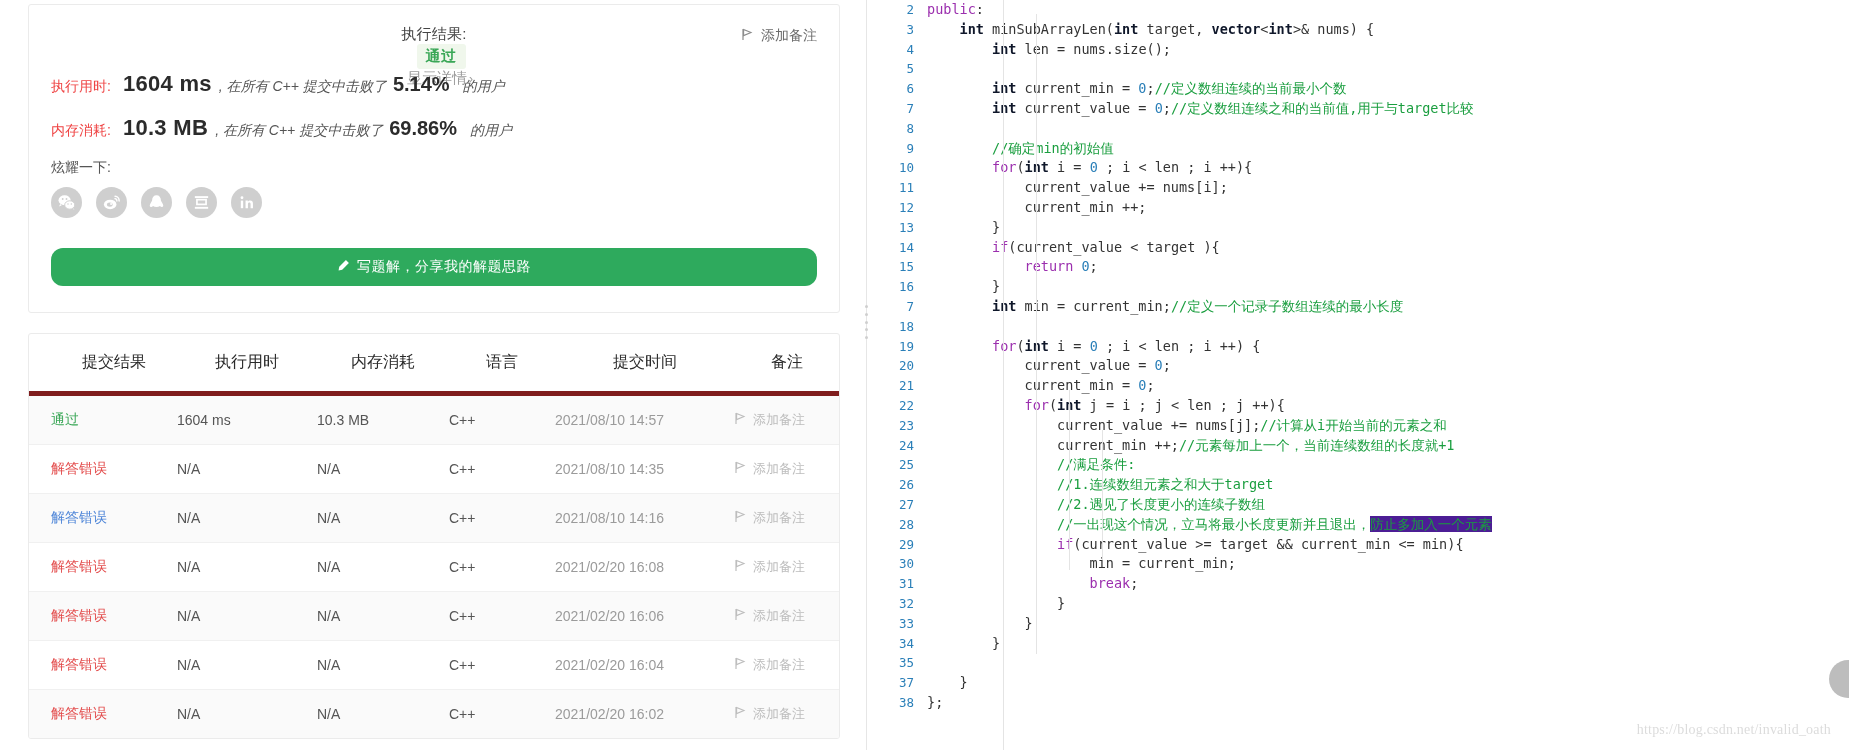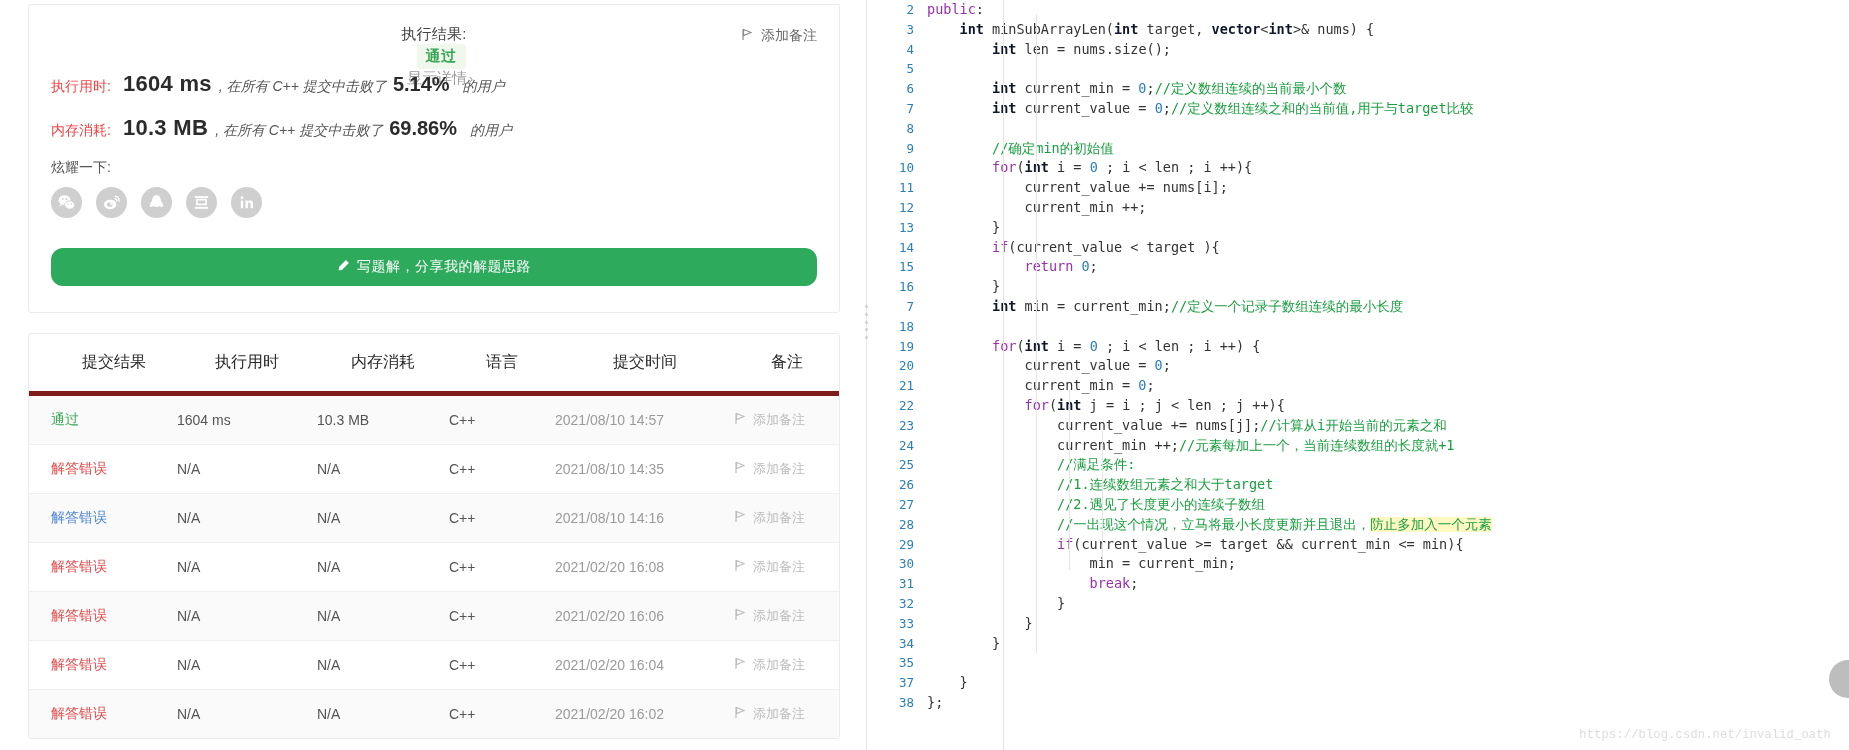--- a/index.html
+++ b/index.html
@@ -204,33 +204,33 @@
     flex: 0 0 59px;
     font-size: 12.5px;
     user-select: none;
   }
   .ctext { white-space: pre; }
   .kw      { color: #9b2fae; }
   .type    { color: #0f172a; font-weight: bold; }
   .num     { color: #2a7fb8; }
   .cmt     { color: #1a9e3f; }
   .plain   { color: #333333; }
-  .sel     { background: #fef9c3; font-family: Liberation Serif, serif; }
+  .sel     { background: #4c1d95; }
   .indent-guide {
     position: absolute;
     width: 1px;
     background: #e4e4e4;
     top: 0;
   }
   .watermark {
     position: absolute;
-    right: 18px; bottom: 4px;
+    right: 18px; bottom: 10px;
     color: #dcdcdc;
-    font-size: 12px;
-    font-family: Liberation Mono, monospace;
+    font-size: 14px;
+    font-family: Liberation Serif, serif;
     letter-spacing: .2px;
   }
   .scroll-nub {
     position: absolute;
     right: -18px;
     bottom: 52px;
     width: 38px; height: 38px;
     border-radius: 50%;
     background: #bdbdbd;
   }

